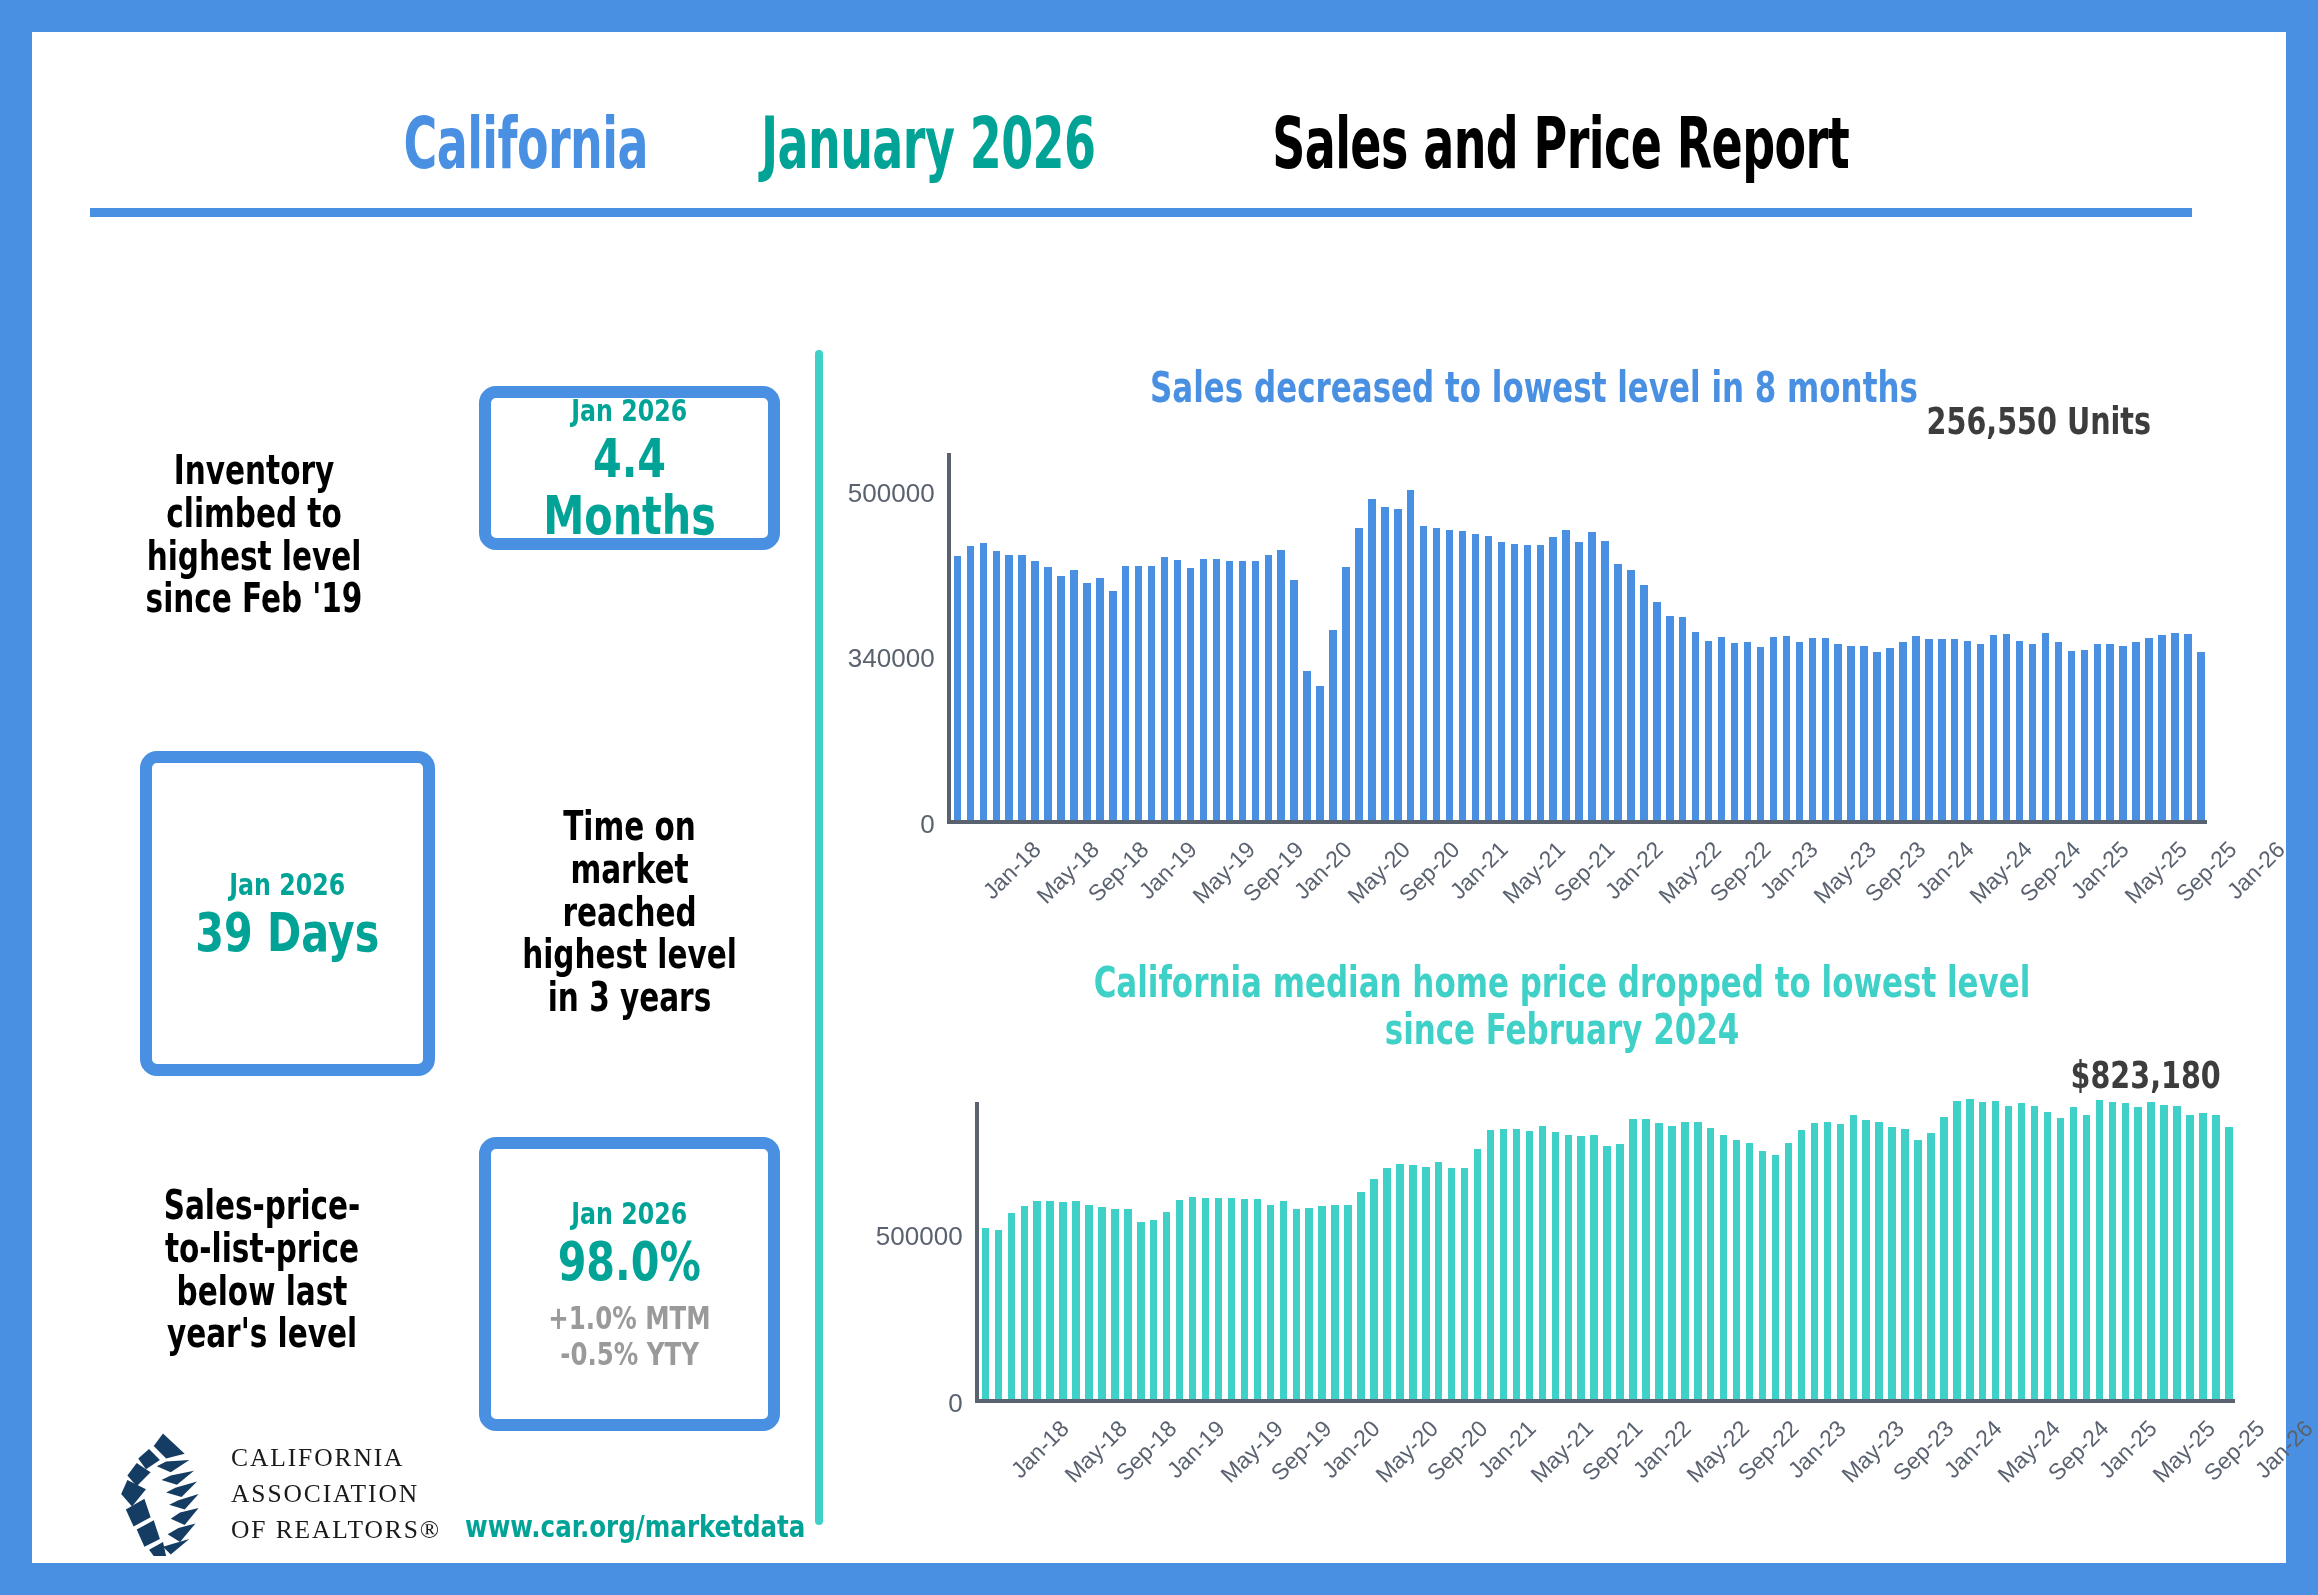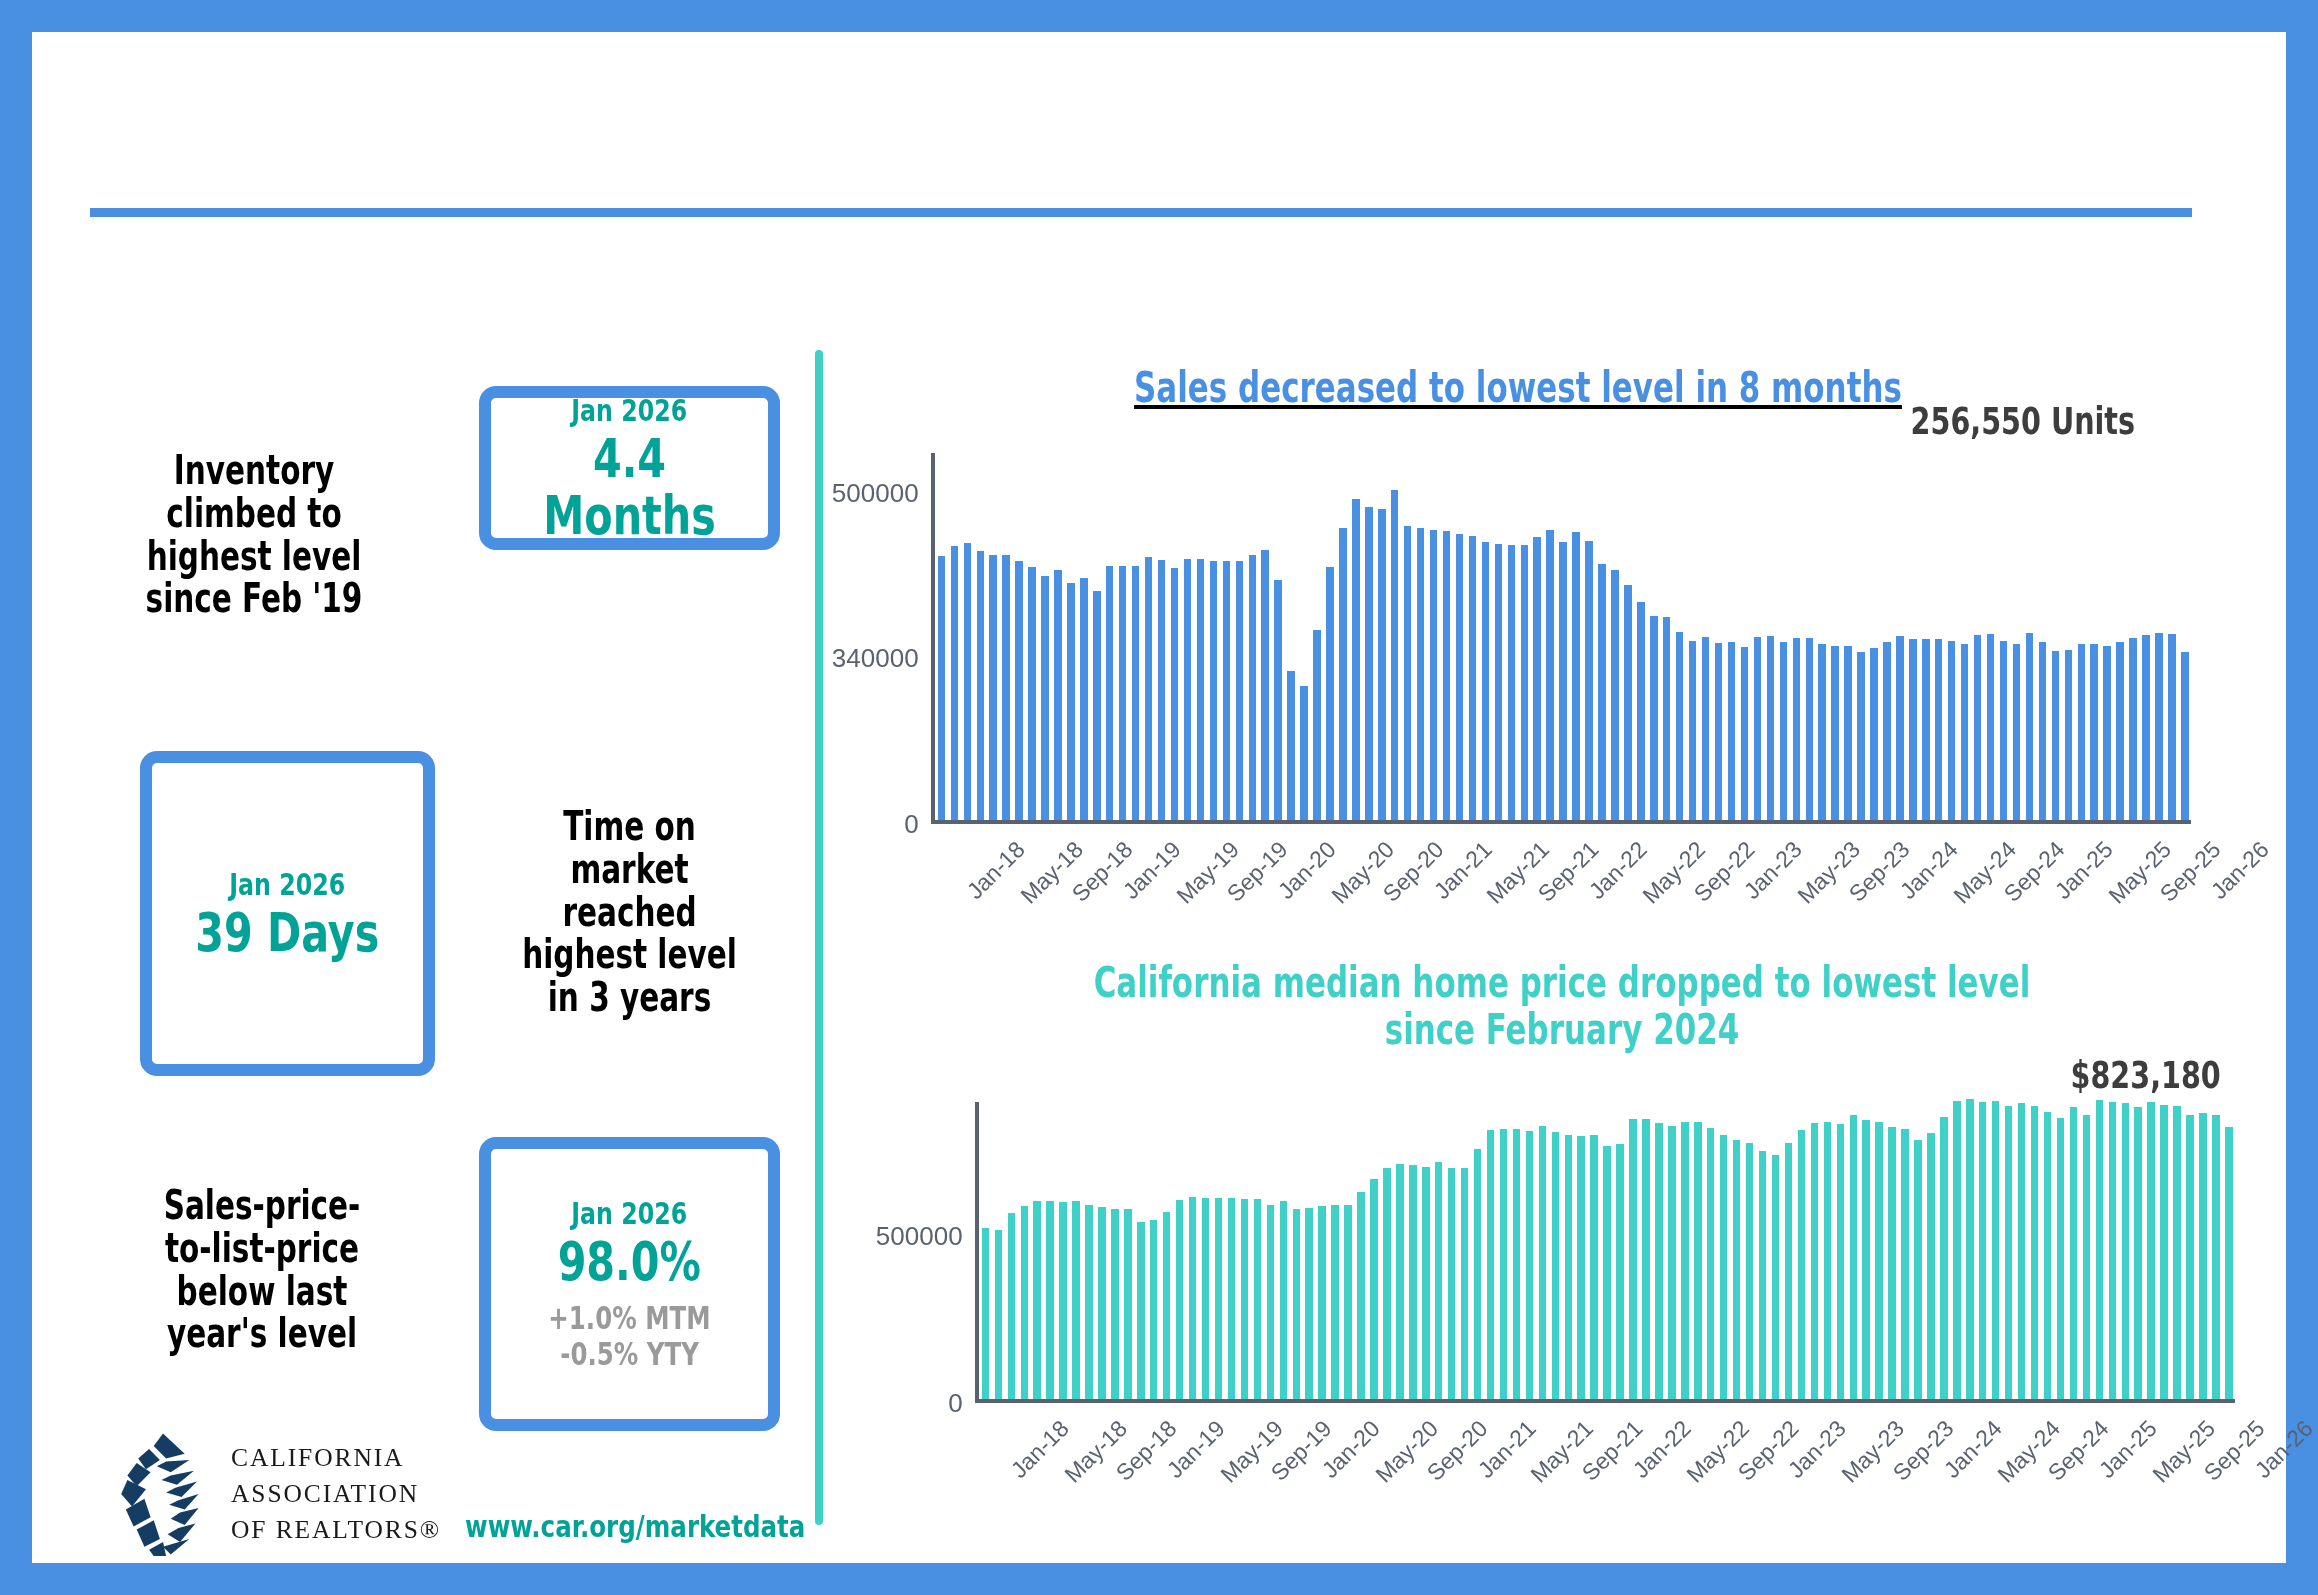--- a/index.html
+++ b/index.html
@@ -167,20 +167,23 @@
     white-space:nowrap;
     transform:scaleX(0.86); transform-origin:right center;
   }
 </style>
 </head>
 <body>
 
 <div id="page">
 <div id="canvas">
 
+  <div id="title-row">
+    <span class="t-blue">California </span><span class="t-teal">January 2026 </span><span class="t-black">Sales and Price Report</span>
+  </div>
   <div id="title-rule"></div>
 
   <div id="vdiv"></div>
 
   <div class="blurb" id="blurb-1">Inventory climbed to highest level since Feb '19</div>
 
   <div class="statbox" id="box-1">
     <div class="period">Jan 2026</div>
     <div class="value">4.4 Months</div>
   </div>
@@ -219,21 +222,21 @@
       </g>
     </svg>
     <div id="logo-text">
       <div>CALIFORNIA</div>
       <div>ASSOCIATION</div>
       <div>OF REALTORS®</div>
     </div>
   </div>
   <div id="url">www.car.org/marketdata</div>
 
-  <div class="chart-block" id="chart1" style="left:775px; top:332px; width:1422px; height:541px;text-decoration:underline;">
+  <div class="chart-block" id="chart1" style="left:791px; top:332px; width:1422px; height:541px;">
     <div class="chart-title" id="chart1-title" style="width:100%;">Sales decreased to lowest level in 8 months</div>
     <div class="plot" id="plot1" style="position:absolute; left:124px; top:89px; width:1260px; height:371px;">
       <div class="axis-y"></div>
       <div class="axis-x"></div>
       <div class="bars" id="bars1">
             <div class="bar blue" title="Jan-18: 403000" style="height: 71.9643%;"></div>
             <div class="bar blue" title="Feb-18: 418000" style="height: 74.6429%;"></div>
             <div class="bar blue" title="Mar-18: 423000" style="height: 75.5357%;"></div>
             <div class="bar blue" title="Apr-18: 411000" style="height: 73.3929%;"></div>
             <div class="bar blue" title="May-18: 404000" style="height: 72.1429%;"></div>

